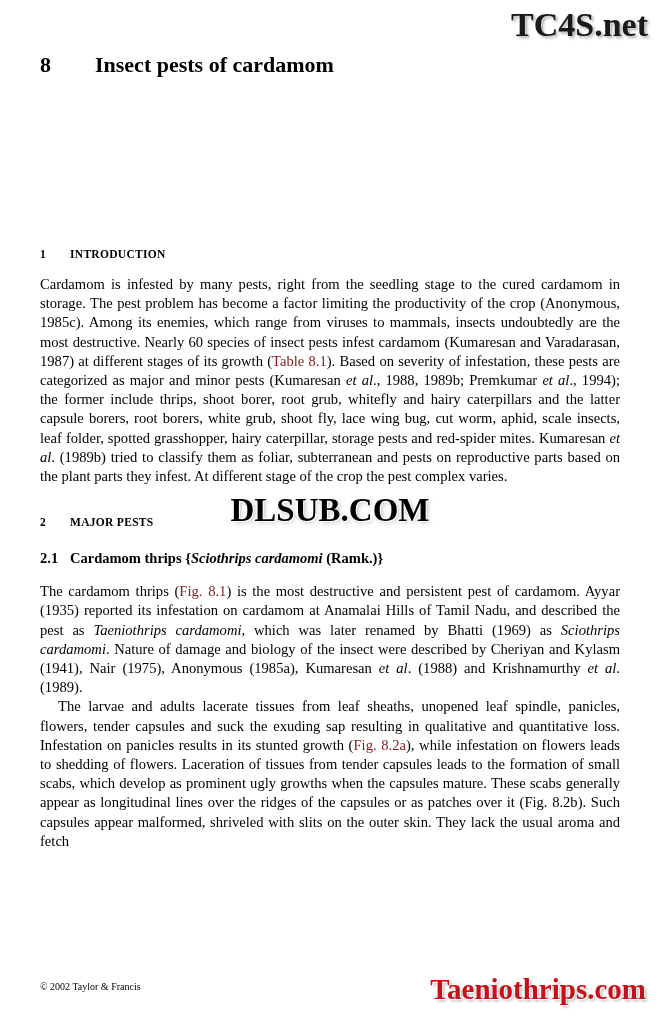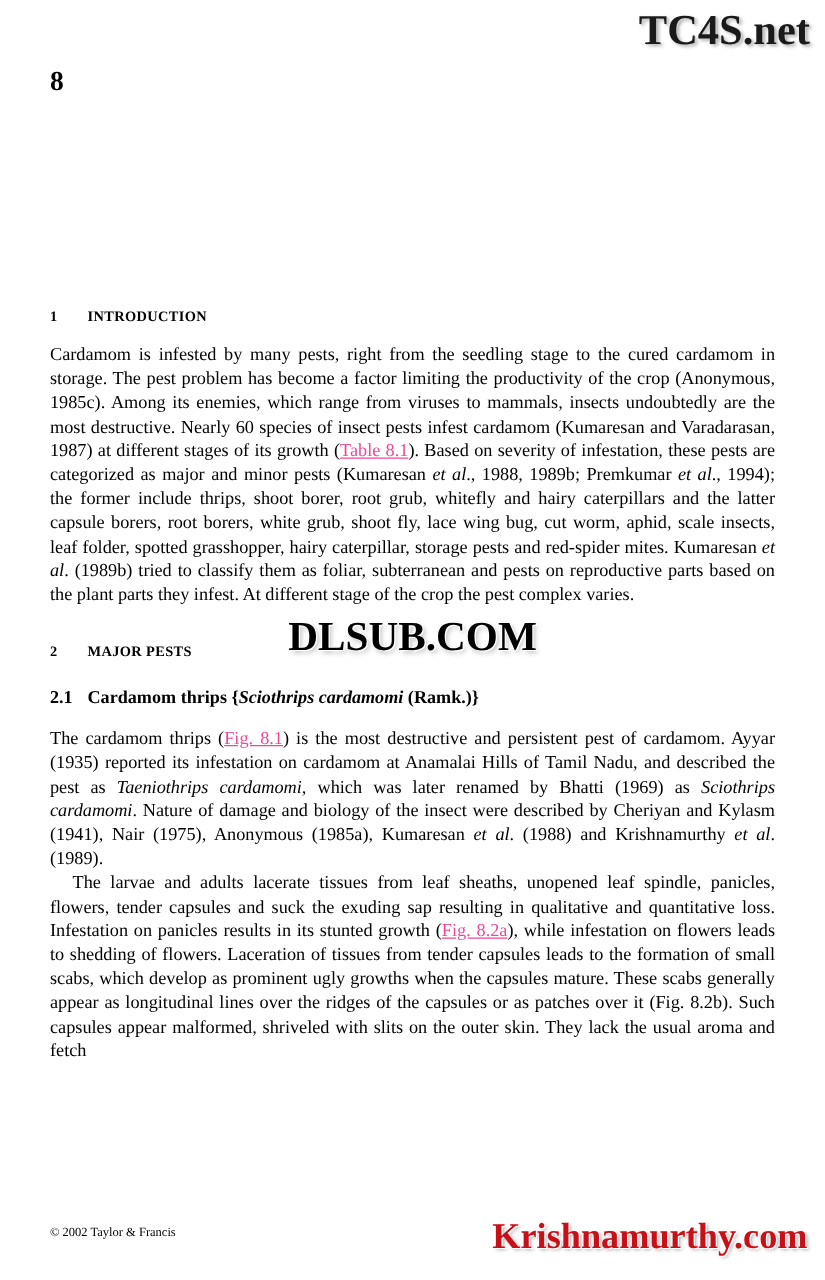--- a/index.html
+++ b/index.html
@@ -133,45 +133,46 @@
   p.body {
     text-align: justify;
     font-size: 14.6px;
     line-height: 19.2px;
     margin: 0;
     hyphens: none;
   }
   p.first { margin-top: 15px; }
   p.indent { text-indent: 18px; margin-top: 0; }
 
-  .ref { color: #ec4899; text-decoration: underline; }
+  .ref { color: #7f1d1d; }
   i { font-style: italic; }
 
   .footer {
     position: absolute;
     left: 40px;
     bottom: 32px;
     font-size: 10px;
     font-family: "Liberation Serif", serif;
     color: #000000;
   }
 </style>
 </head>
 <body>
 
 <div class="page">
 
   <div class="wm-top">TC4S.net</div>
   <div class="wm-mid">DLSUB.COM</div>
-  <div class="wm-bottom">Krishnamurthy.com</div>
+  <div class="wm-bottom">Taeniothrips.com</div>
 
   <div class="content">
 
     <div class="chapter-head">
       <span class="chapter-num">8</span>
+      <span class="chapter-title">Insect pests of cardamom</span>
     </div>
 
 
     <div class="section-head sec1">
       <span class="section-num">1</span>
       <span>INTRODUCTION</span>
     </div>
 
     <p class="body first"><span>Cardamom is infested by many pests, right from the seedling stage to the cured cardamom in storage. The pest problem has become a factor limiting the productivity of the crop (Anonymous, 1985c). Among its enemies, which range from viruses to mammals, insects undoubtedly are the most destructive. Nearly 60 species of insect pests infest cardamom (Kumaresan and Varadarasan, 1987) at different stages of its growth (</span><span class="ref">Table 8.1</span><span>). Based on severity of infestation, these pests are categorized as major and minor pests (Kumaresan </span><i>et al</i><span>., 1988, 1989b; Premkumar </span><i>et al</i><span>., 1994); the former include thrips, shoot borer, root grub, whitefly and hairy caterpillars and the latter capsule borers, root borers, white grub, shoot fly, lace wing bug, cut worm, aphid, scale insects, leaf folder, spotted grasshopper, hairy caterpillar, storage pests and red-spider mites. Kumaresan </span><i>et al</i><span>. (1989b) tried to classify them as foliar, subterranean and pests on reproductive parts based on the plant parts they infest. At different stage of the crop the pest complex varies.</span></p>
 

